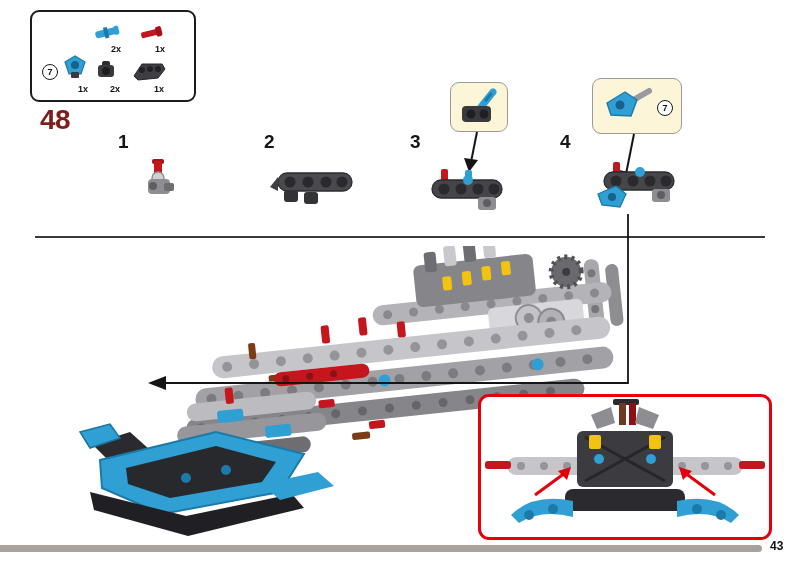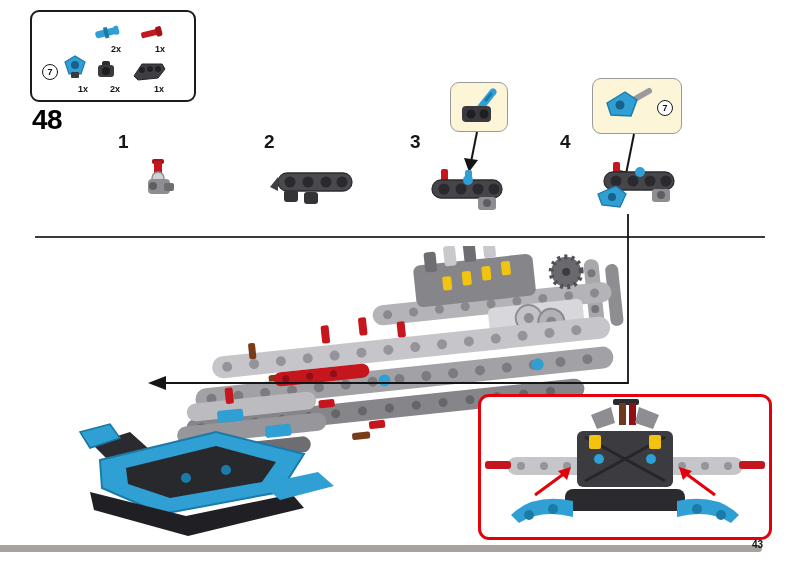--- a/index.html
+++ b/index.html
@@ -11,36 +11,36 @@
 
   
   .parts-box { left:30px; top:10px; width:166px; height:92px; background:#fff;
                border:2px solid #1b1b1b; border-radius:9px; }
   .part-count { position:absolute; font-size:9px; font-weight:700; color:#111; width:28px; text-align:right; }
   .circle-badge { display:flex; align-items:center; justify-content:center;
                   width:16px; height:16px; border:1.3px solid #1a1a1a; border-radius:50%;
                   font-size:9px; font-weight:700; background:#fff; }
 
   
-  .step-number { left:32px; top:104px; font-size:28px; font-weight:800; letter-spacing:-0.5px; color:#000000; }
+  .step-number { left:40px; top:104px; font-size:28px; font-weight:800; letter-spacing:-0.5px; color:#7f1d1d; }
   .substep-label { position:absolute; font-size:19px; font-weight:700; color:#161616; }
 
   
   .cream-box { background:#fcf5d8; border:1.5px solid #9a9a9a; border-radius:9px; }
 
   
   .divider { left:35px; top:236px; width:730px; height:2px; background:#3c3c3c; }
 
   
   .red-inset { left:478px; top:394px; width:294px; height:146px; background:#ffffff;
                border:3px solid #e3000b; border-radius:11px; z-index:6; overflow:hidden; }
 
   
   .progress-bar { left:0; top:545px; width:762px; height:7px; background:#a9a19b; border-radius:0 4px 4px 0; }
-  .page-number { left:752px; top:539px; font-size:10px; font-weight:700; color:#111; }
+  .page-number { left:770px; top:539px; font-size:12px; font-weight:700; color:#111; }
 
   svg { display:block; }
   .z1 { z-index:1; } .z4 { z-index:4; }
 </style>
 </head>
 <body>
 
 <div class="page">
 
   <div class="abs parts-box">

